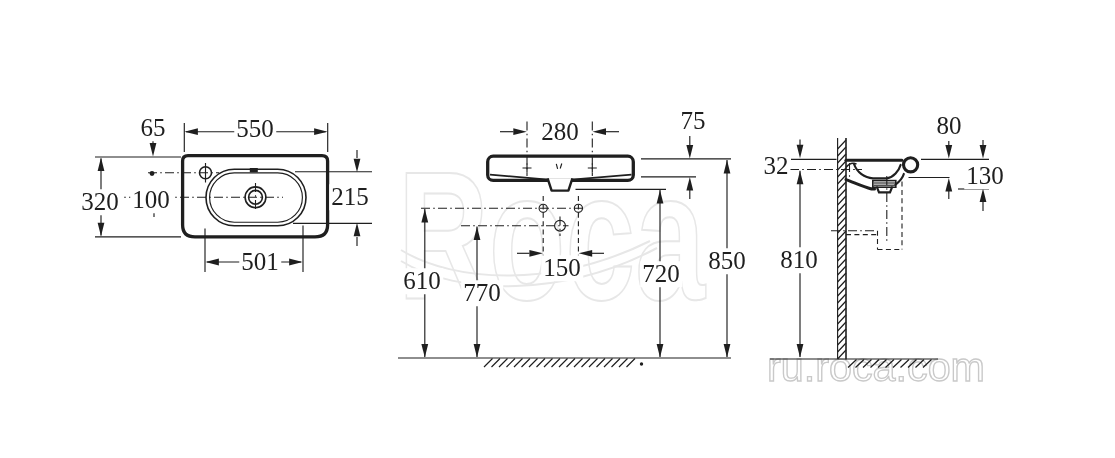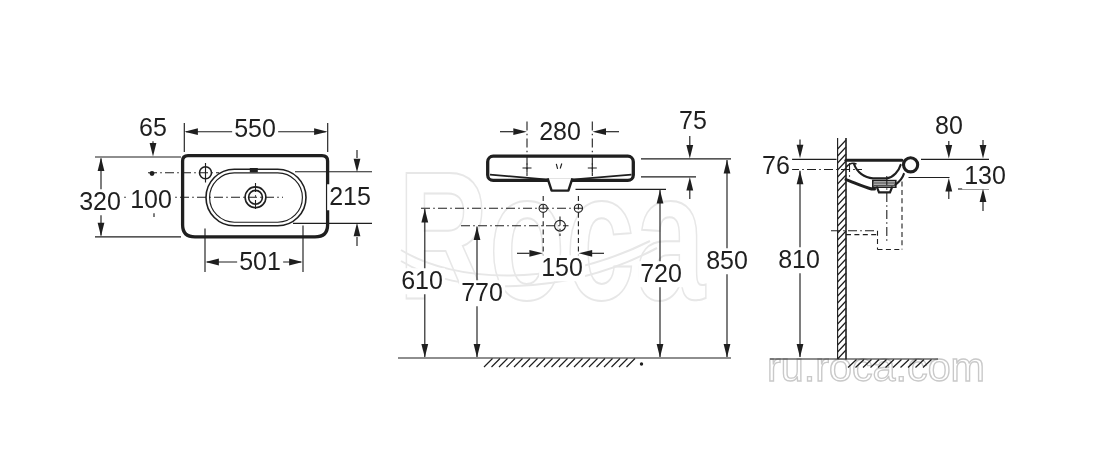--- a/index.html
+++ b/index.html
@@ -14,21 +14,21 @@
   .dd{stroke:#1f1f1f;stroke-width:1.1;fill:none;stroke-dasharray:9 3.2 1.6 3.2;}
   .dash{stroke:#1f1f1f;stroke-width:1.1;fill:none;stroke-dasharray:5 3.4;}
   .hatch{stroke:#1f1f1f;stroke-width:1.2;fill:none;}
   .arrw{fill:#1f1f1f;stroke:none;}
   .wm-logo{fill:none;stroke:#e7e7e7;stroke-width:2;font-family:"Liberation Sans",sans-serif;
            font-weight:700;font-size:181px;}
   .wm-swoosh{fill:none;stroke:#e7e7e7;stroke-width:2;}
   .wm-site{fill:none;stroke:#c9c9c9;stroke-width:1.3;font-family:"Liberation Sans",sans-serif;
            font-weight:400;font-size:40px;}
   .lbl{position:absolute;transform:translate(-50%,-50%);font-size:25px;color:#1f1f1f;
-       background:#fff;padding:0 2px;line-height:1.02;white-space:nowrap;}
+       background:#fff;padding:0 2px;line-height:1.02;white-space:nowrap;font-family:Liberation Serif, serif;}
 </style>
 </head>
 <body>
 
 <div id="stage">
 <svg width="1115" height="458" viewBox="0 0 1115 458">
   <defs>
     <path id="arr" d="M0,0 L-13.5,-3.4 L-13.5,3.4 Z"></path>
   </defs>
 
@@ -229,17 +229,17 @@
 <div class="lbl" style="left:260px;top:262px">501</div>
 
 <div class="lbl" style="left:560px;top:132px">280</div>
 <div class="lbl" style="left:693px;top:121px">75</div>
 <div class="lbl" style="left:562px;top:268px">150</div>
 <div class="lbl" style="left:422px;top:281px">610</div>
 <div class="lbl" style="left:482px;top:293px">770</div>
 <div class="lbl" style="left:661px;top:274px">720</div>
 <div class="lbl" style="left:727px;top:261px">850</div>
 
-<div class="lbl" style="left:776px;top:166px">76</div>
+<div class="lbl" style="left:776px;top:166px">32</div>
 <div class="lbl" style="left:949px;top:126px">80</div>
 <div class="lbl" style="left:985px;top:176px">130</div>
 <div class="lbl" style="left:799px;top:260px">810</div>
 </div>
 
 </body></html>

